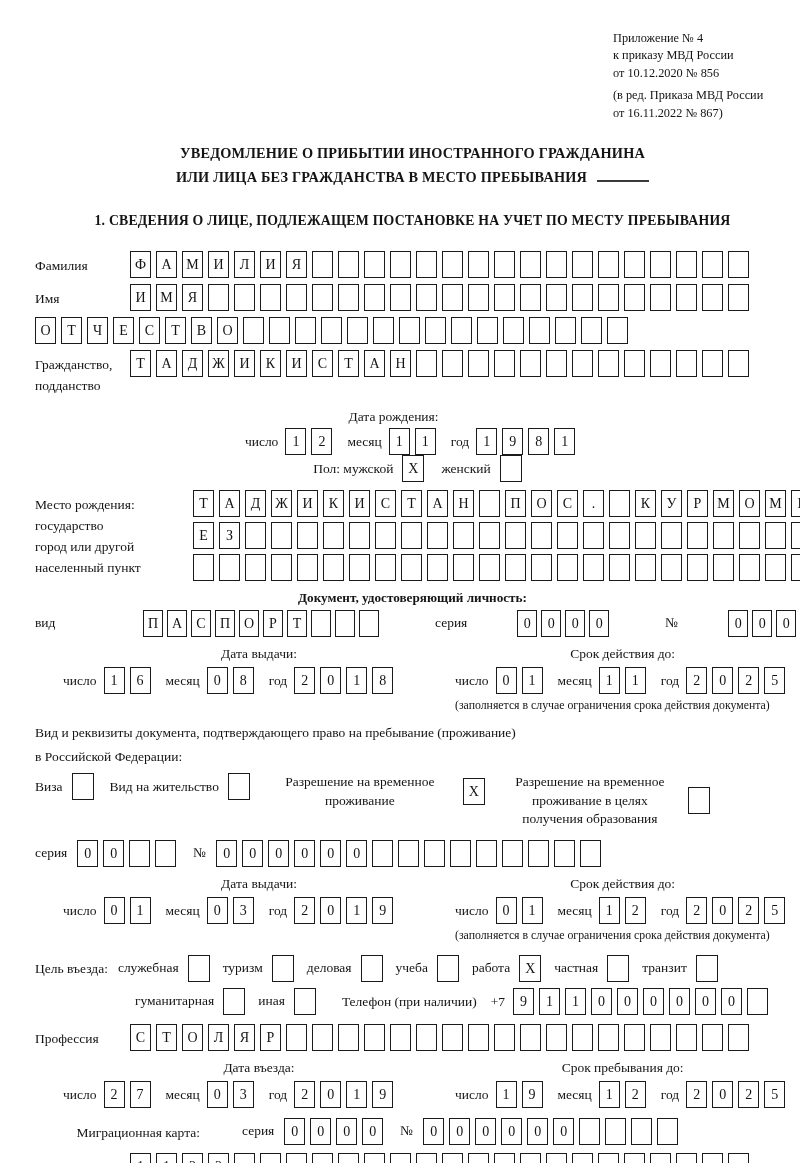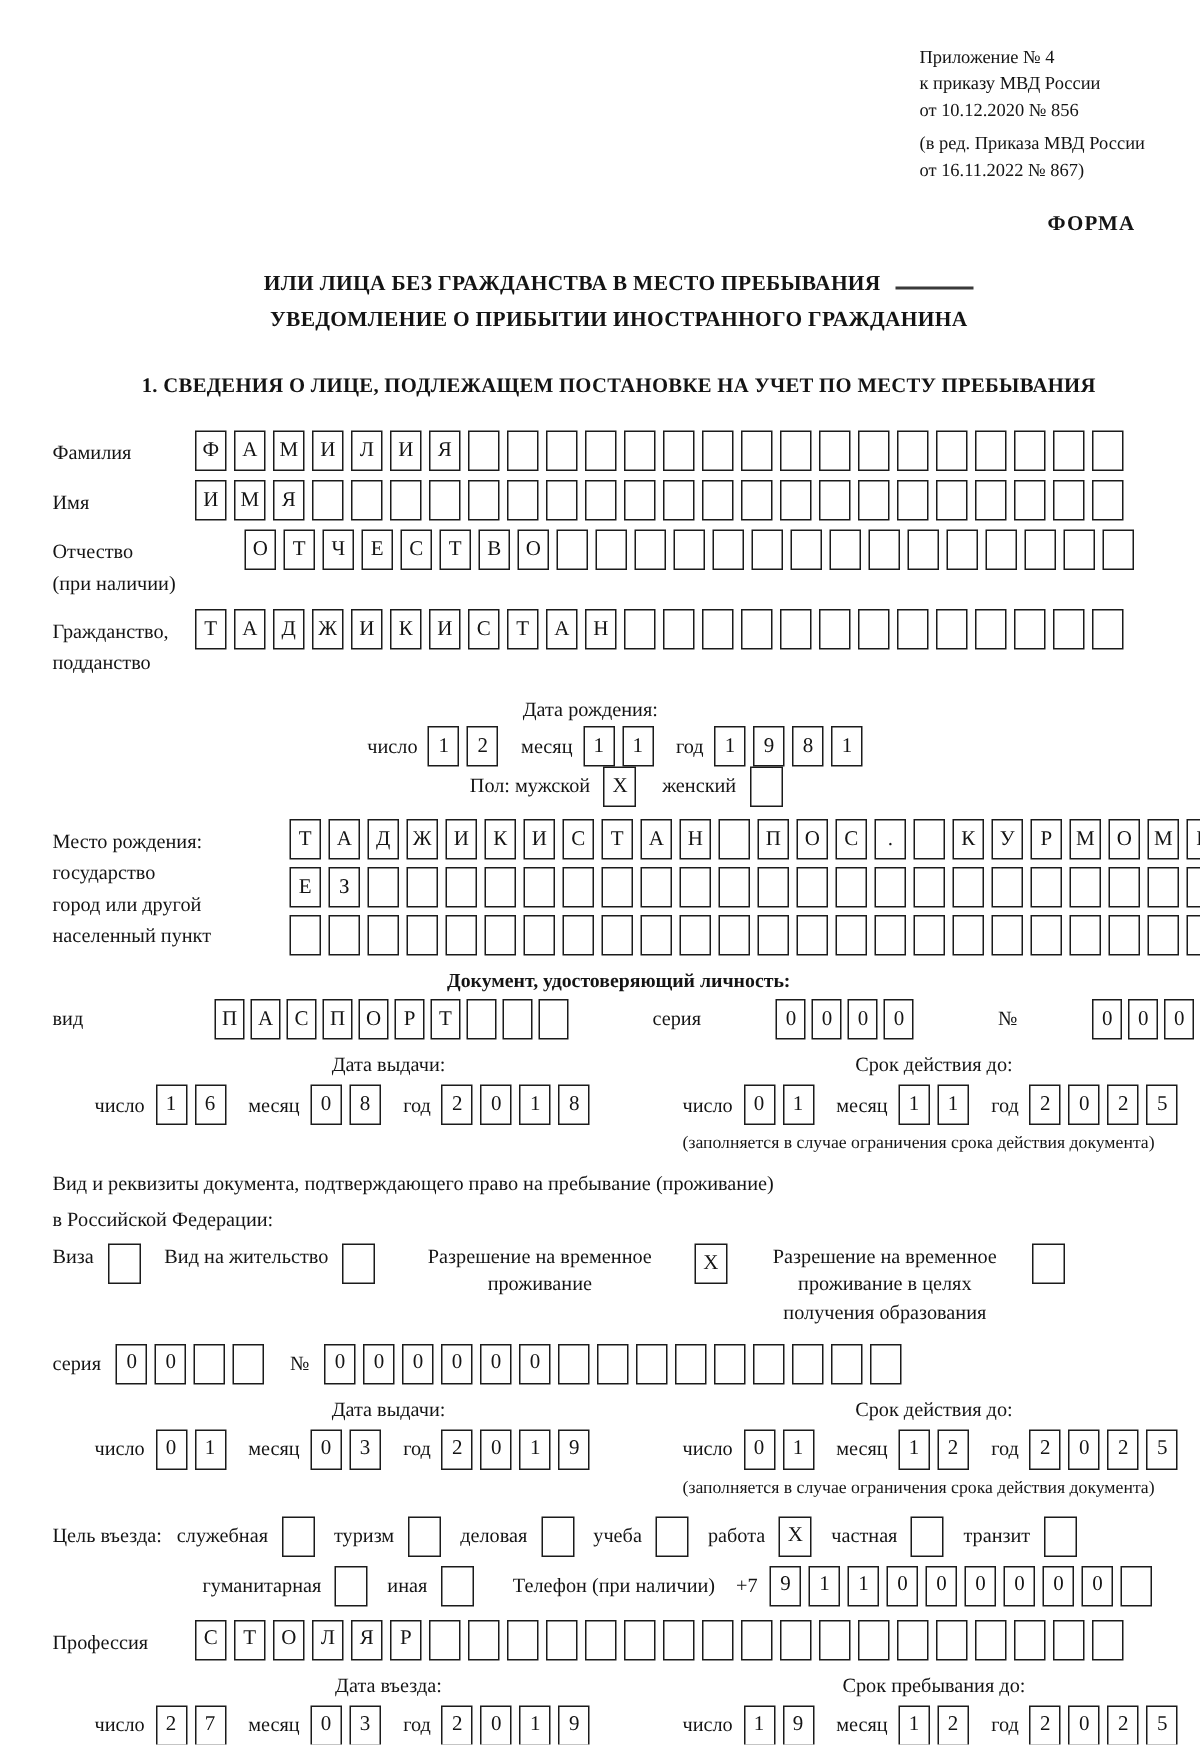--- a/index.html
+++ b/index.html
@@ -59,21 +59,21 @@
   .note { font-size:11.8px; margin-top:4px; text-align:left; white-space:nowrap; }
 
   .center-bold { text-align:center; font-weight:bold; font-size:13.2px; margin-top:9px; }
   .ptext { margin-top:9px; line-height:1.6; }
 
   
   .opt { display:inline-flex; align-items:center; margin-right:13px; }
   .opt:last-child { margin-right:0; }
   .opt-label { line-height:1.35; }
   .permit-row { margin-top:6px; }
-  .permit-row .opt { align-items:flex-start; margin-right:16px; }
+  .permit-row .opt { align-items:center; margin-right:16px; }
   .permit-row .opt .cbox { margin-top:0; }
   .permit-row .opt:nth-child(3) .opt-label { width:188px; text-align:center; }
   .permit-row .opt:nth-child(4) .opt-label { width:178px; text-align:center; }
   .purpose-line2 { padding-left:100px; }
   .sex-opts { margin-left:14px; display:inline-flex; align-items:center; padding-top:0; }
   .sex-opts .opt .cbox { margin-left:9px; margin-right:4px; }
 
   .repr-col { flex:1; }
 </style>
 </head>
@@ -84,25 +84,24 @@
   <div class="appendix">
     <div>Приложение № 4</div>
     <div>к приказу МВД России</div>
     <div>от 10.12.2020 № 856</div>
     <div class="block2">
       <div>(в ред. Приказа МВД России</div>
       <div>от 16.11.2022 № 867)</div>
     </div>
   </div>
 
-  <div class="forma">ФОРМА</div>
 
   <div class="title">
+    <div>УВЕДОМЛЕНИЕ О ПРИБЫТИИ ИНОСТРАННОГО ГРАЖДАНИНА</div>
     <div><span>ИЛИ ЛИЦА БЕЗ ГРАЖДАНСТВА В МЕСТО ПРЕБЫВАНИЯ</span><span class="blank-line"></span></div>
-    <div>УВЕДОМЛЕНИЕ О ПРИБЫТИИ ИНОСТРАННОГО ГРАЖДАНИНА</div>
   </div>
 
   <div class="sec1">1. СВЕДЕНИЯ О ЛИЦЕ, ПОДЛЕЖАЩЕМ ПОСТАНОВКЕ НА УЧЕТ ПО МЕСТУ ПРЕБЫВАНИЯ</div>
 
   <div class="frow" style="margin-top:22px;">
     <span class="flabel w95">Фамилия</span>
     <span class="cells">
         <span class="cell">Ф</span>
         <span class="cell">А</span>
         <span class="cell">М</span>
@@ -154,22 +153,20 @@
         <span class="cell"></span>
         <span class="cell"></span>
         <span class="cell"></span>
         <span class="cell"></span>
         <span class="cell"></span>
         <span class="cell"></span>
       </span>
   </div>
 
   <div class="frow">
-    <span class="flabel w128">Отчество
-(при наличии)</span>
     <span class="cells">
         <span class="cell">О</span>
         <span class="cell">Т</span>
         <span class="cell">Ч</span>
         <span class="cell">Е</span>
         <span class="cell">С</span>
         <span class="cell">Т</span>
         <span class="cell">В</span>
         <span class="cell">О</span>
         <span class="cell"></span>

